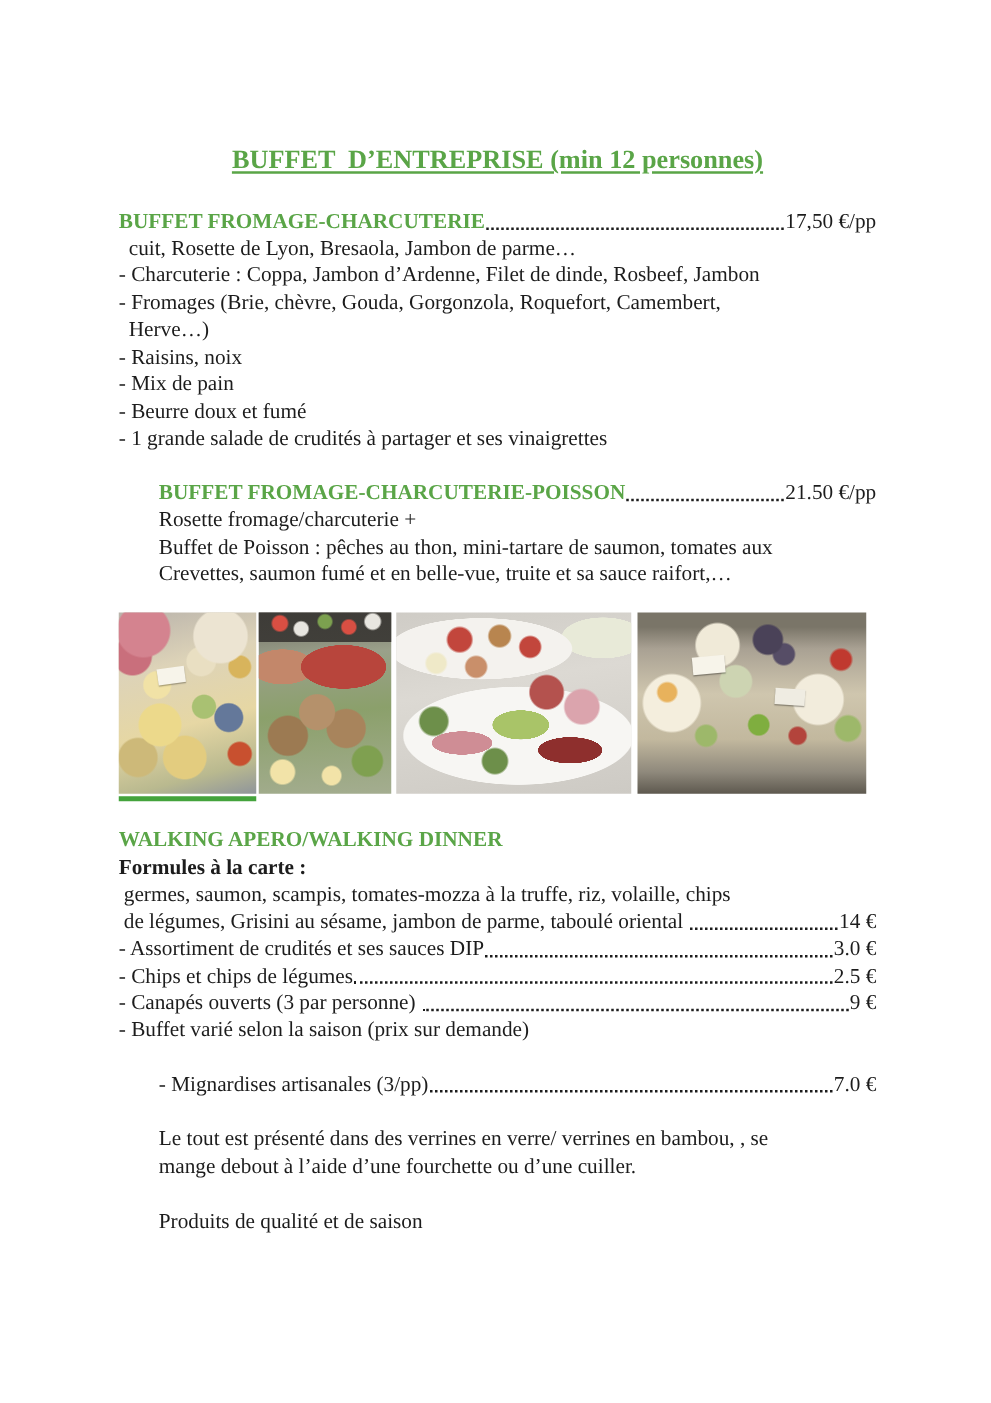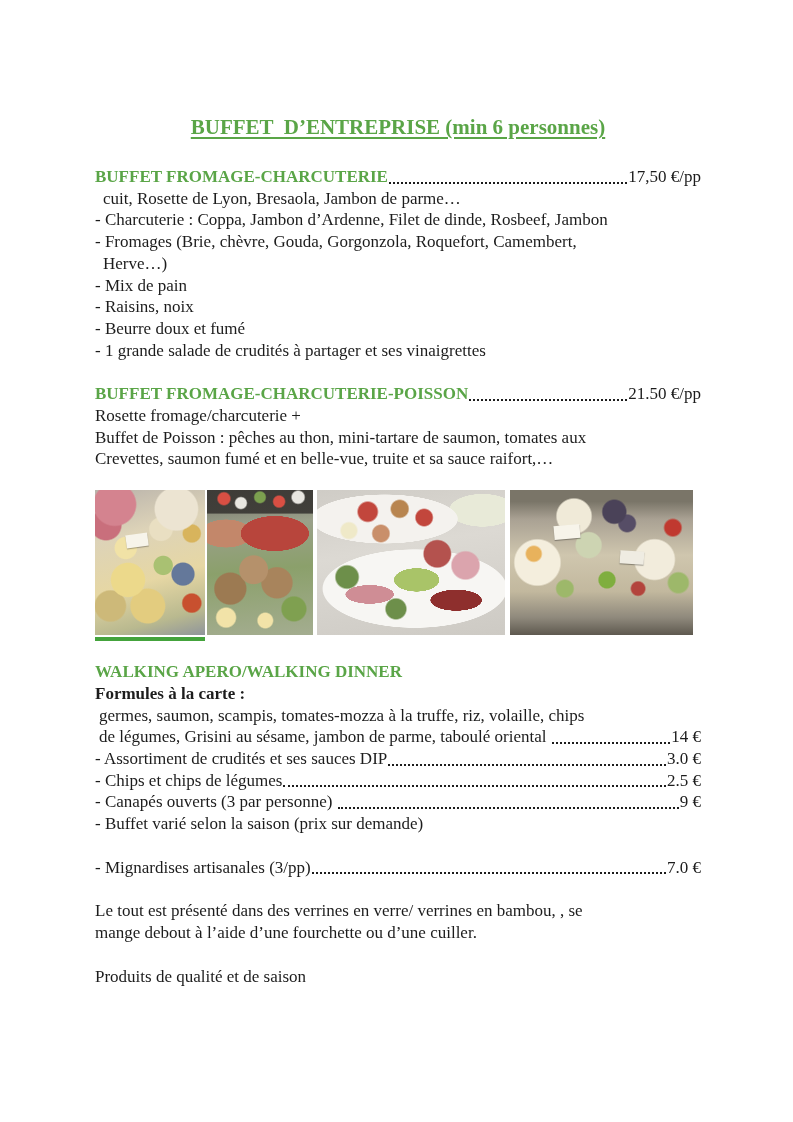--- a/index.html
+++ b/index.html
@@ -33,21 +33,21 @@
     flex:1;min-width:10px;
     border-bottom:2.2px dotted #1c1c1c;
     align-self:flex-end;
     margin:0 1px 4px 1px;
   }
   .price{white-space:pre;}
   .sec-heading{font-weight:bold;color:#5aa547;}
   .line{white-space:pre;}
   .cont8{padding-left:8px;}
   .cont4{padding-left:4px;}
-  .gap{margin-top:22px;}
+  .gap{margin-top:22px;margin-left:32px;}
   .bold{font-weight:bold;}
   
   .photos{display:flex;margin-top:20px;}
   .ph{position:relative;height:145px;margin:0;flex:none;overflow:hidden;}
   .ph1w{width:110px;margin-right:2px;}
   .ph2w{width:106px;margin-right:4px;}
   .ph3w{width:188px;margin-right:5px;}
   .ph4w{width:183px;}
   .ph1{
     background:
@@ -133,34 +133,34 @@
   .photo-link-underline{
     width:110px;height:4px;background:#44a33c;margin-top:2px;
   }
 </style>
 </head>
 <body>
 
 <div class="page">
   <div class="content">
 
-    <h1 class="doc-title"><span>BUFFET  D’ENTREPRISE (min 6 personnes)</span></h1>
+    <h1 class="doc-title"><span>BUFFET  D’ENTREPRISE (min 12 personnes)</span></h1>
 
     <section>
       <div class="row">
         <span class="t sec-heading">BUFFET FROMAGE-CHARCUTERIE</span>
         <span class="leader"></span>
         <span class="price">17,50 €/pp</span>
       </div>
       <div class="line cont8">cuit, Rosette de Lyon, Bresaola, Jambon de parme…</div>
       <div class="line">- Charcuterie : Coppa, Jambon d’Ardenne, Filet de dinde, Rosbeef, Jambon</div>
       <div class="line">- Fromages (Brie, chèvre, Gouda, Gorgonzola, Roquefort, Camembert,</div>
       <div class="line cont8">Herve…)</div>
+      <div class="line">- Raisins, noix</div>
       <div class="line">- Mix de pain</div>
-      <div class="line">- Raisins, noix</div>
       <div class="line">- Beurre doux et fumé</div>
       <div class="line">- 1 grande salade de crudités à partager et ses vinaigrettes</div>
     </section>
 
     <section class="gap">
       <div class="row">
         <span class="t sec-heading">BUFFET FROMAGE-CHARCUTERIE-POISSON</span>
         <span class="leader"></span>
         <span class="price">21.50 €/pp</span>
       </div>

